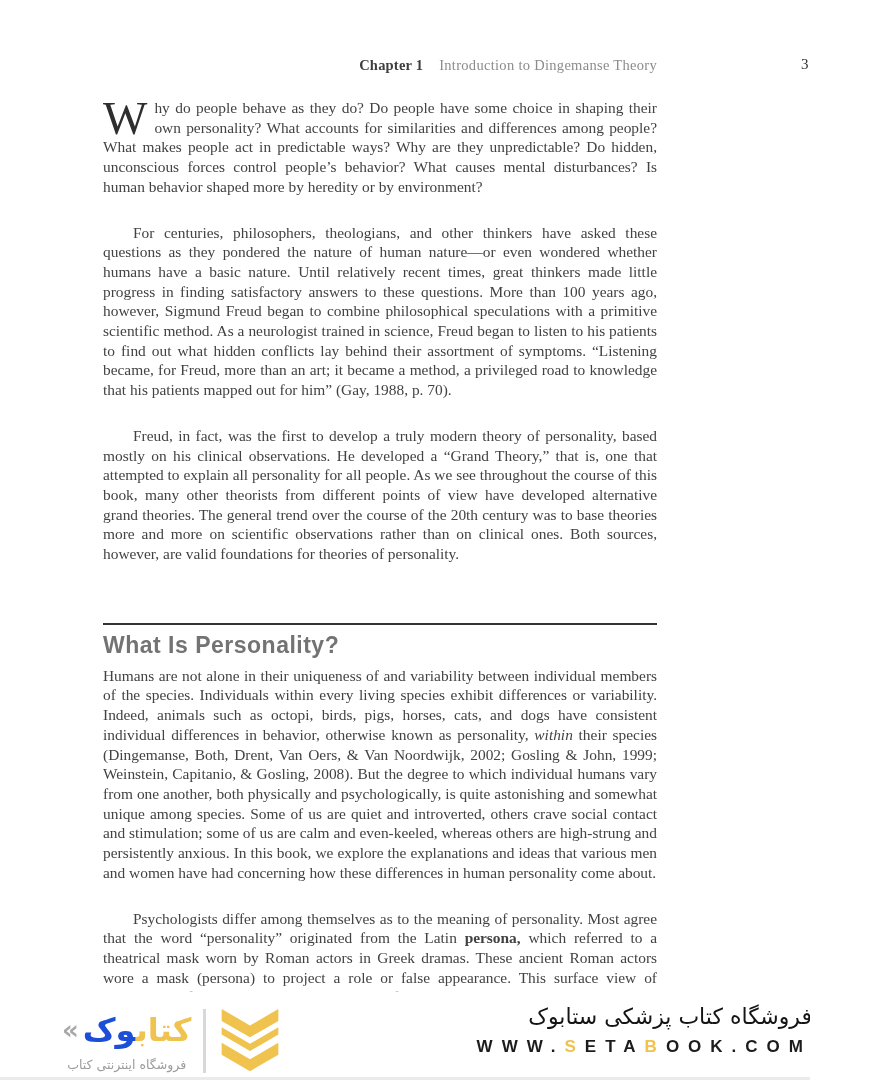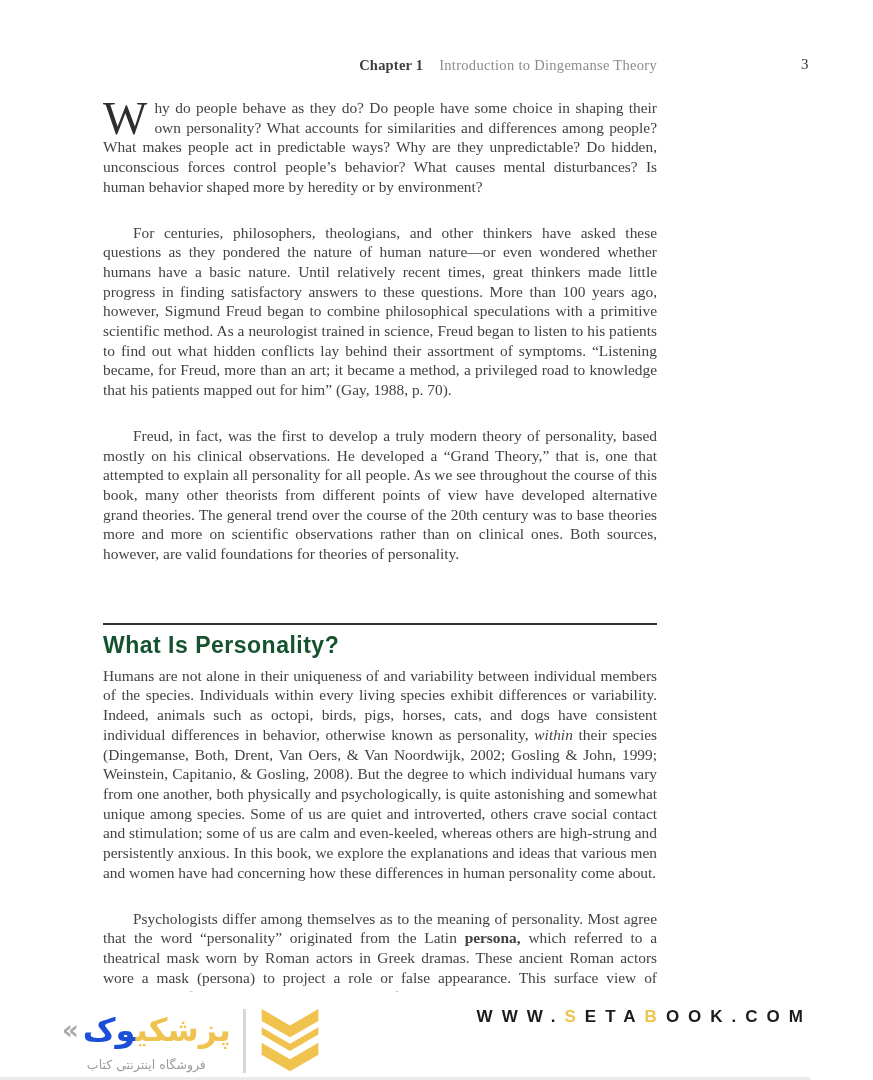--- a/index.html
+++ b/index.html
@@ -47,21 +47,21 @@
   .it { font-style: italic; }
   .bd { font-weight: bold; }
 
   .section-block { margin-top: 59px; }
   .section-rule { height: 2px; background: #343434; border: 0; margin: 0 0 7px 0; }
   .section-heading {
     margin: 0 0 8px 0;
     font-family: "Liberation Sans", sans-serif;
     font-weight: bold;
     font-size: 23px; line-height: 26px;
-    color: #14532d;
+    color: #737373;
     letter-spacing: .5px;
     text-align: left;
   }
   .clip-para { height: 109px; overflow: hidden; }
   .text-fade {
     position: absolute;
     top: 984px; left: 103px; width: 554px; height: 18px;
     background: linear-gradient(to bottom, rgba(255,255,255,0), #ffffff 78%);
     pointer-events: none;
   }
@@ -139,32 +139,33 @@
     </div>
   </div>
   <div class="text-fade"></div>
 
   <div class="footer">
 
     <div class="brand-left">
       <div class="wordmark-group">
         <div class="wordmark-row">
           <span class="wordmark-chevrons">«</span>
-          <span class="wordmark"><span class="gold-text">پزشکی</span><span class="gray-text">وک</span></span>
+          <span class="wordmark"><span class="gold-text">کتاب</span><span class="gray-text">وک</span></span>
         </div>
         <div class="brand-subtitle">فروشگاه اینترنتی کتاب</div>
       </div>
       <div class="brand-divider"></div>
       <svg class="emblem" width="64" height="74" viewBox="0 0 70 74" xmlns="http://www.w3.org/2000/svg">
         <polygon points="4,2 35,20 66,2 66,15 35,33 4,15" fill="#f0c24e"></polygon>
         <polygon points="4,22 35,40 66,22 66,30 35,48 4,30" fill="#f0c24e"></polygon>
         <polygon points="4,39 35,57 66,39 66,52 35,70 4,52" fill="#f0c24e"></polygon>
       </svg>
     </div>
 
     <div class="brand-right">
+      <div class="brand-tagline">فروشگاه کتاب پزشکی ستابوک</div>
       <div class="website-url"><span>WWW.</span><span class="gold-letter">S</span><span>ETA</span><span class="gold-letter">B</span><span>OOK.COM</span></div>
     </div>
 
   </div>
 
   <div class="bottom-edge"></div>
 </div>
 
 </body></html>

